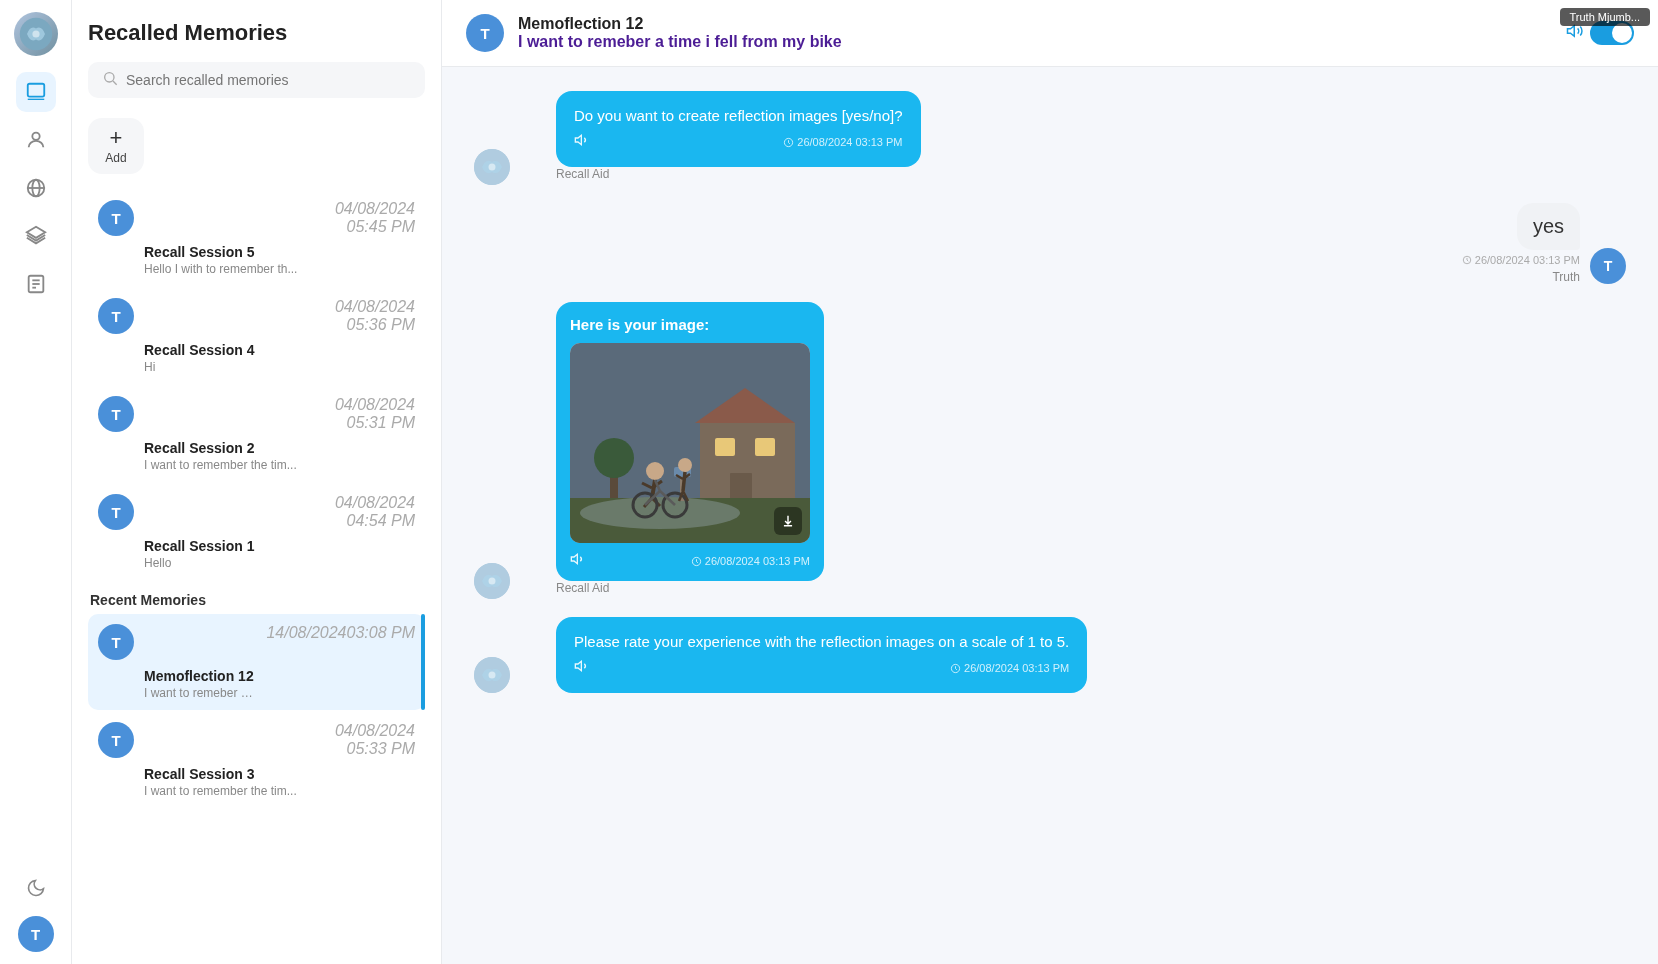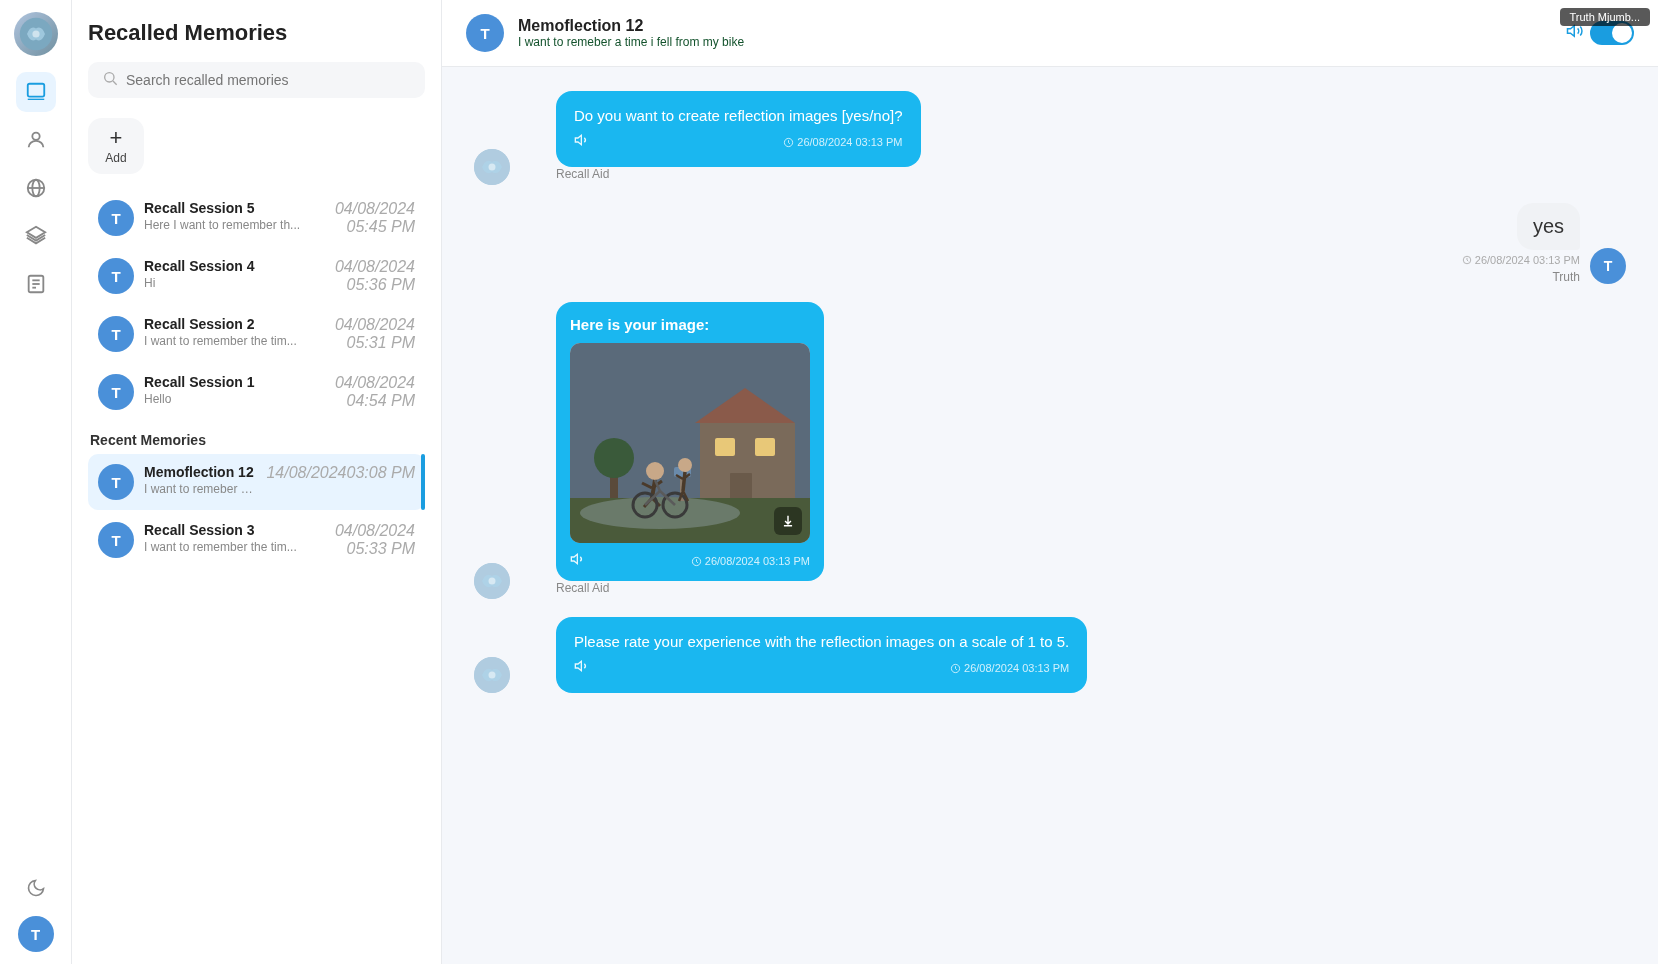--- a/index.html
+++ b/index.html
@@ -77,21 +77,21 @@
       display: flex; align-items: flex-start; gap: 10px;
       padding: 10px 10px; border-radius: 10px; cursor: pointer;
       transition: background 0.12s;
     }
     .session-item.active { background: #e8f4ff; border-right: 3px solid #1a9de0; }
     .session-avatar {
       width: 36px; height: 36px; border-radius: 50%;
       background: #4a90d9; display: flex; align-items: center; justify-content: center;
       color: #fff; font-size: 15px; font-weight: 600; flex-shrink: 0;
     }
-    .session-info { flex: 1; min-width: 0; }
+    .session-info { flex: 1; min-width: 0; margin-top: 44px; }
     .session-name { font-size: 14px; font-weight: 600; color: #222; white-space: nowrap; overflow: hidden; text-overflow: ellipsis; }
     .session-preview { font-size: 12px; color: #888; white-space: nowrap; overflow: hidden; text-overflow: ellipsis; margin-top: 2px; }
     .session-time { font-size: 16px; color: #aaa; flex-shrink: 0; text-align: right; white-space: nowrap; font-style: italic; }
 
     .section-header { font-size: 14px; font-weight: 700; color: #333; margin: 12px 0 6px 2px; }
 
     
     .main {
       flex: 1;
       display: flex;
@@ -107,21 +107,21 @@
       padding: 14px 24px;
       display: flex; align-items: center; gap: 14px;
     }
     .chat-header-avatar {
       width: 38px; height: 38px; border-radius: 50%;
       background: #4a90d9; display: flex; align-items: center; justify-content: center;
       color: #fff; font-size: 15px; font-weight: 600;
     }
     .chat-header-info { flex: 1; }
     .chat-header-name { font-size: 16px; font-weight: 700; color: #222; }
-    .chat-header-sub { font-size: 12px; color: #14532d; }
+    .chat-header-sub { font-size: 16px; color: #4c1d95; font-weight: bold; }
     .toggle-wrap { display: flex; align-items: center; gap: 6px; }
     .toggle {
       width: 44px; height: 24px; border-radius: 12px; background: #1a9de0;
       position: relative; cursor: pointer;
     }
     .toggle-knob {
       position: absolute; right: 2px; top: 2px;
       width: 20px; height: 20px; border-radius: 50%; background: #fff;
     }
     .volume-icon { color: #1a9de0; font-size: 16px; }
@@ -270,21 +270,21 @@
   <button class="add-btn">
     <span class="add-btn-icon">+</span>
     <span class="add-btn-label">Add</span>
   </button>
 
   <div class="session-list">
     <div class="session-item">
       <div class="session-avatar">T</div>
       <div class="session-info">
         <div class="session-name">Recall Session 5</div>
-        <div class="session-preview">Here I want to remember th...</div>
+        <div class="session-preview">Hello I with to remember th...</div>
       </div>
       <div style="display:flex;flex-direction:column;align-items:flex-end;">
         <div class="session-time">04/08/2024</div>
         <div class="session-time">05:45 PM</div>
       </div>
     </div>
     <div class="session-item">
       <div class="session-avatar">T</div>
       <div class="session-info">
         <div class="session-name">Recall Session 4</div>

